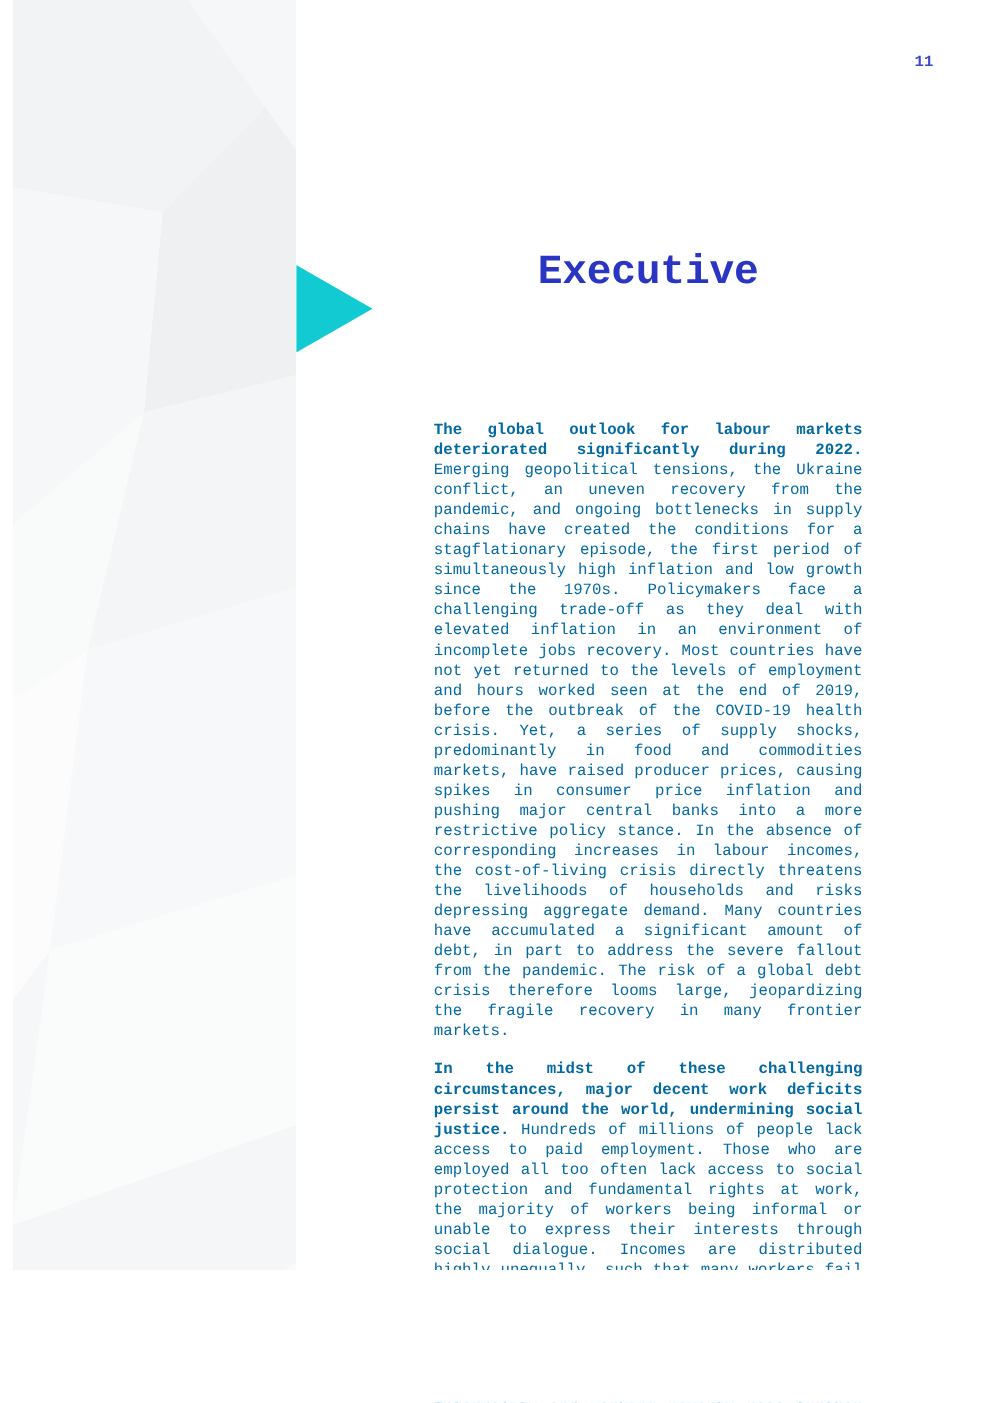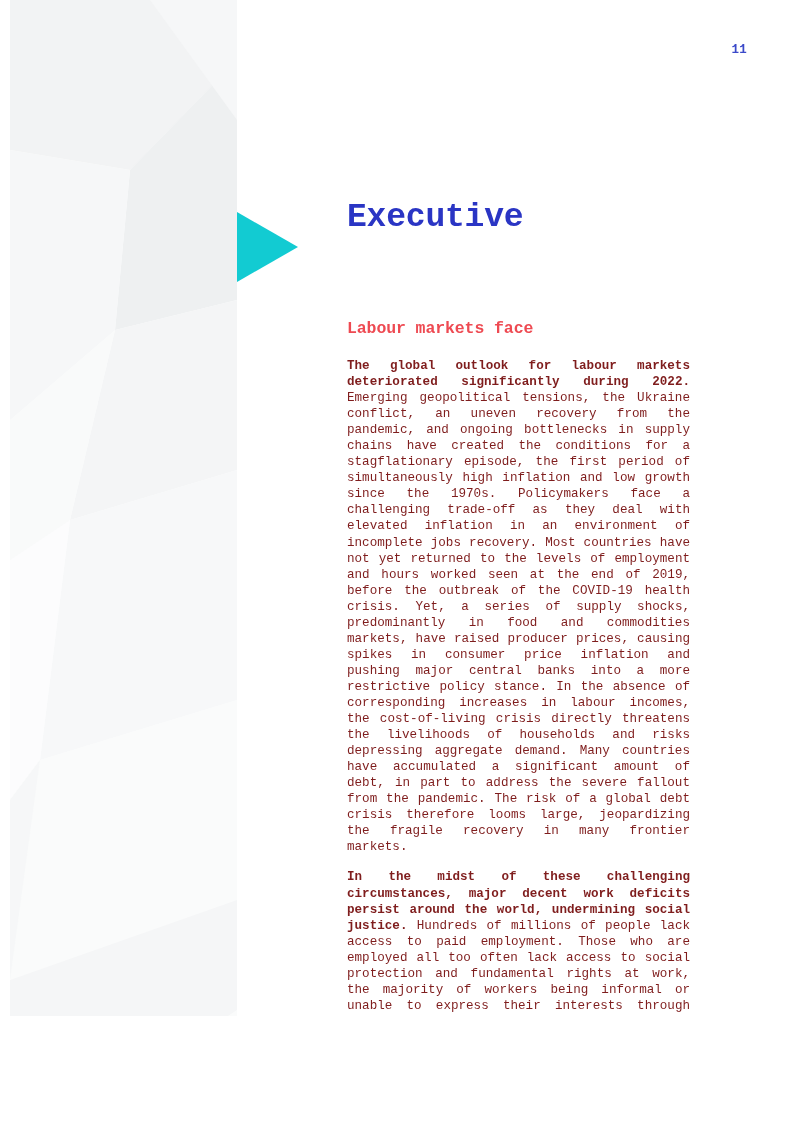--- a/index.html
+++ b/index.html
@@ -61,35 +61,35 @@
   }
 
   .doc-title {
     color: #2a35c4;
     font-size: 33px;
     font-weight: 700;
     line-height: 44px;
     letter-spacing: -0.2px;
     margin: 0;
   }
-  .doc-title .line { display: block; }
+  .doc-title .line { display: block; text-align: center; }
 
   .section-heading {
     color: #ee4a52;
     font-size: 16.5px;
     font-weight: 700;
     line-height: 22px;
     margin: 0;
     padding-top: 78px;
     letter-spacing: -0.1px;
   }
   .section-heading .line { display: block; }
 
   .body-text {
-    color: #7f1d1d;
+    color: #0369a1;
     font-size: 12.6px;
     line-height: 16.05px;
     text-align: justify;
     margin: 0;
     hyphens: auto;
     -webkit-hyphens: auto;
   }
   .body-text.first { padding-top: 18px; }
   .body-text + .body-text { padding-top: 14px; }
   .body-text b { font-weight: 700; }
@@ -134,21 +134,20 @@
 
   <div class="page-number">11</div>
 
   <div class="content">
 
     <h1 class="doc-title">
       <span class="line">Executive</span>
     </h1>
 
     <h2 class="section-heading">
-      <span class="line">Labour markets face</span>
     </h2>
 
     <p class="body-text first"><b>The global outlook for labour markets deteriorated significantly during 2022.</b><span> Emerging geopolitical tensions, the Ukraine conflict, an uneven recovery from the pandemic, and ongoing bottlenecks in supply chains have created the conditions for a stagflationary episode, the first period of simultaneously high inflation and low growth since the 1970s. Policymakers face a challenging trade-off as they deal with elevated inflation in an environment of incomplete jobs recovery. Most countries have not yet returned to the levels of employment and hours worked seen at the end of 2019, before the outbreak of the COVID-19 health crisis. Yet, a series of supply shocks, predominantly in food and commodities markets, have raised producer prices, causing spikes in consumer price inflation and pushing major central banks into a more restrictive policy stance. In the absence of corresponding increases in labour incomes, the cost-of-living crisis directly threatens the livelihoods of households and risks depressing aggregate demand. Many countries have accumulated a significant amount of debt, in part to address the severe fallout from the pandemic. The risk of a global debt crisis therefore looms large, jeopardizing the fragile recovery in many frontier markets.</span></p>
 
     <p class="body-text"><b>In the midst of these challenging circumstances, major decent work deficits persist around the world, undermining social justice.</b><span> Hundreds of millions of people lack access to paid employment. Those who are employed all too often lack access to social protection and fundamental rights at work, the majority of workers being informal or unable to express their interests through social dialogue. Incomes are distributed highly unequally, such that many workers fail to escape poverty. Labour market prospects are highly unequal, not only across but also within countries. Gender gaps exist in all areas of the world of work, and young people face particular challenges.</span></p>
 
     <p class="body-text"><b>Informality and working poverty rose further with the COVID-19 crisis.</b><span> Despite the recovery that started in 2021, the ongoing shortage of better job opportunities is likely to worsen with</span></p>
 
   </div>
 

